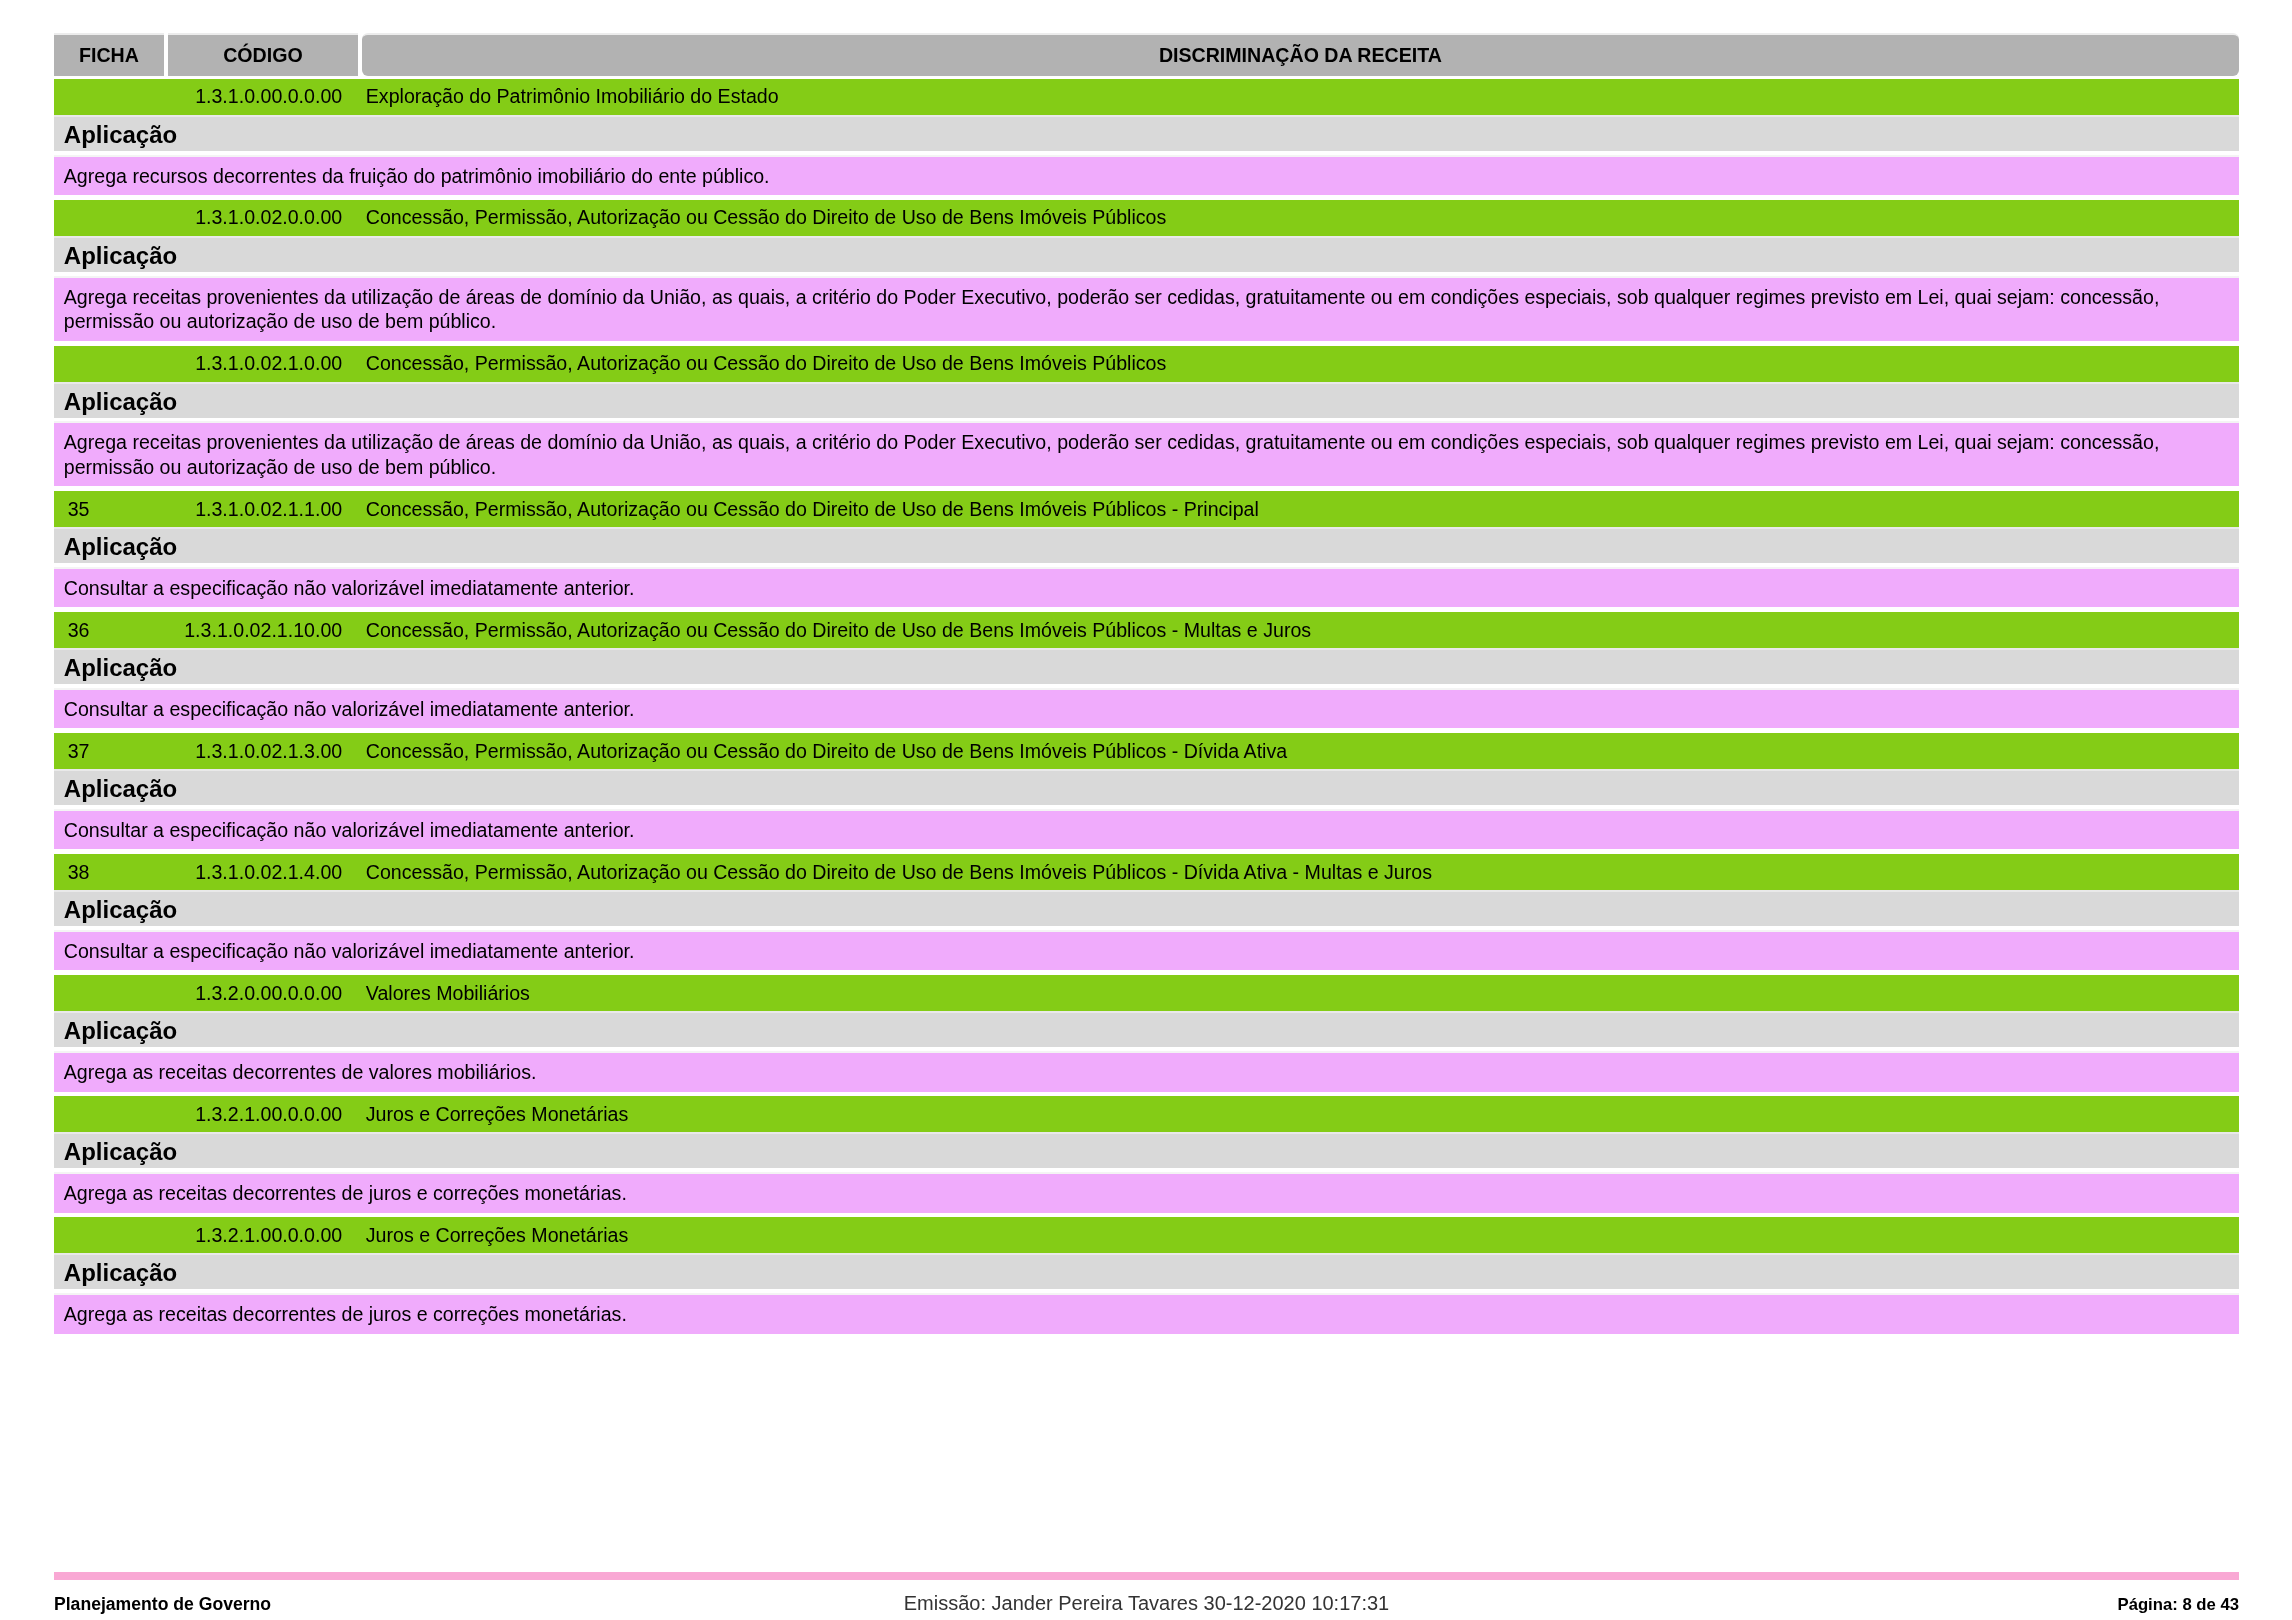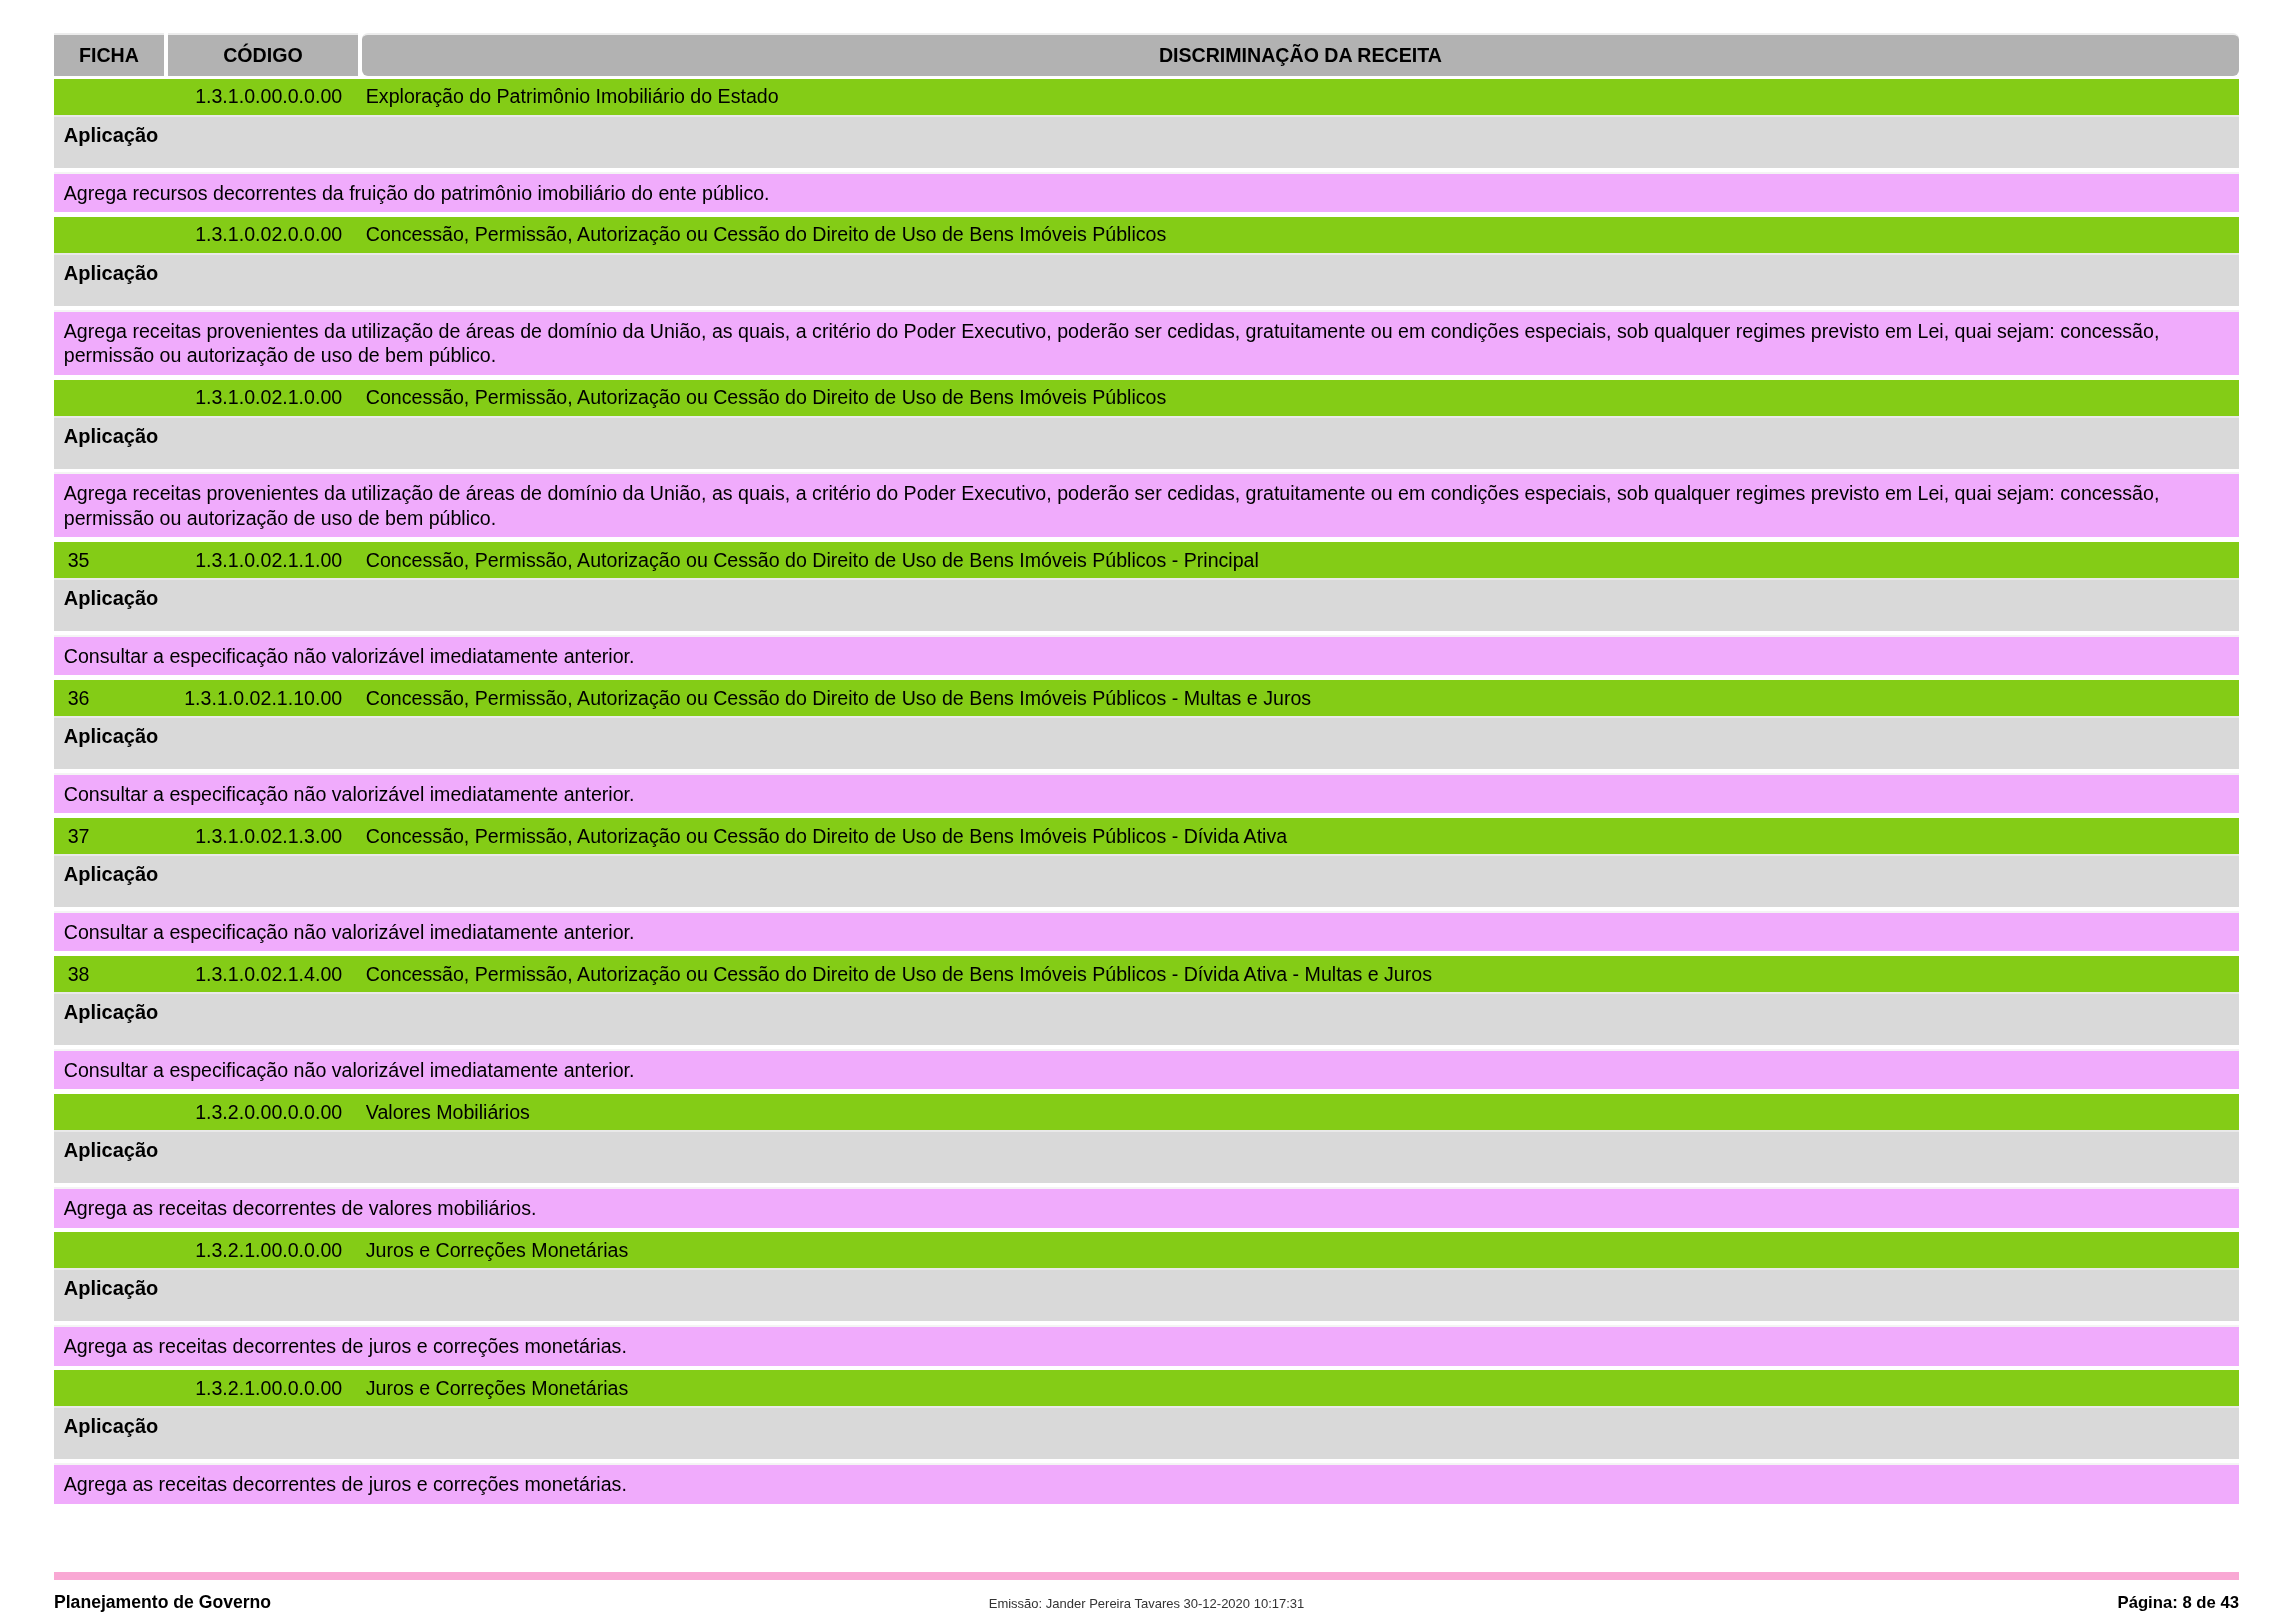--- a/index.html
+++ b/index.html
@@ -42,24 +42,24 @@
     height: 36px;
     font-size: 19.6px;
     background: #84cc16;
   }
   .cell-ficha  { width: 110px; padding-left: 13.7px; }
   .cell-codigo { width: 190px; text-align: right; padding-right: 11.8px; white-space: nowrap; }
   .cell-desc   { flex: 1; padding-left: 11.8px; white-space: nowrap; }
 
   .apl-band {
     background: #d9d9d9;
-    height: 53px;
+    height: 36px;
     line-height: 36px;
     font-weight: bold;
-    font-size: 20px;
+    font-size: 24px;
     padding: 0 9.8px;
     margin-bottom: 3.9px;
     border-top: 2px solid #e9e9e9;
   }
   .txt-band {
     background: #f0abfc;
     padding: 6.9px 9.8px;
     font-size: 19.6px;
     line-height: 24.5px;
     min-height: 38px;
@@ -72,21 +72,21 @@
     position: absolute;
     left: 54px;
     top: 1572px;
     width: 2185px;
     border-top: 8px solid #f9a8d4;
     padding-top: 11.8px;
     display: flex;
     align-items: baseline;
   }
   .footer-left   { width: 588px; font-size: 17.6px; font-weight: bold; }
-  .footer-center { flex: 1; text-align: center; font-size: 13px; color: #333333; }
+  .footer-center { flex: 1; text-align: center; font-size: 20px; color: #333333; }
   .footer-right  { width: 588px; text-align: right; font-size: 16.7px; font-weight: bold; }
 </style>
 </head>
 <body>
 
 <div class="page">
 
   <div class="content">
 
     <div class="thead">

